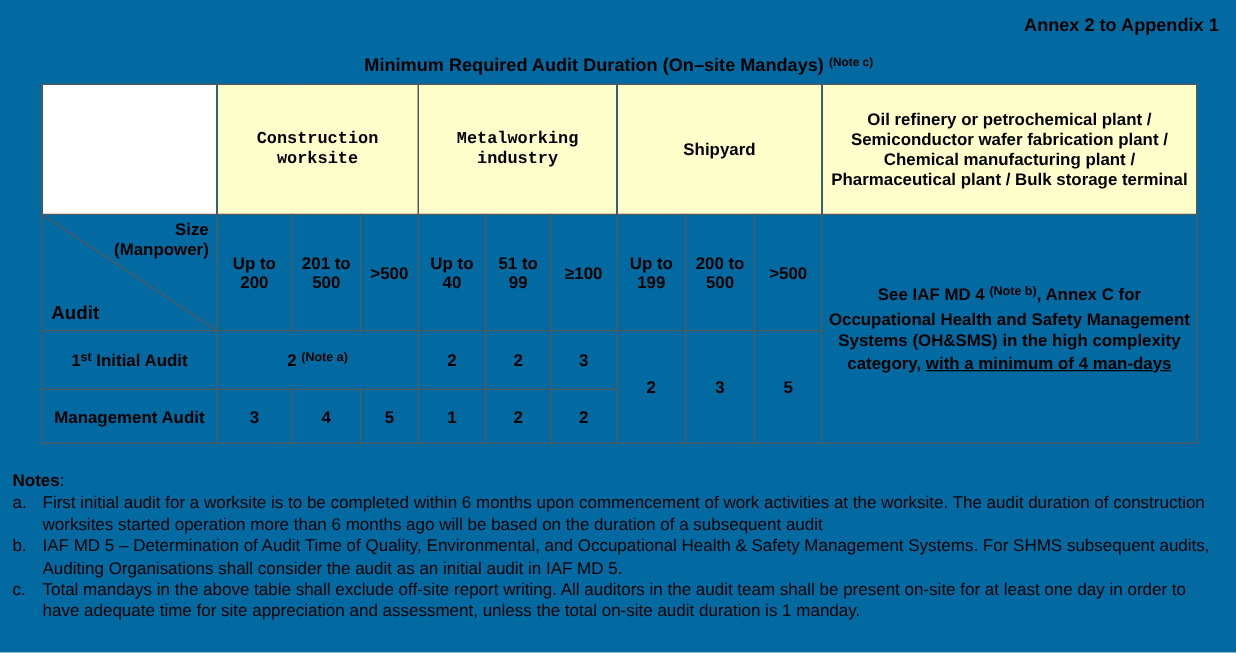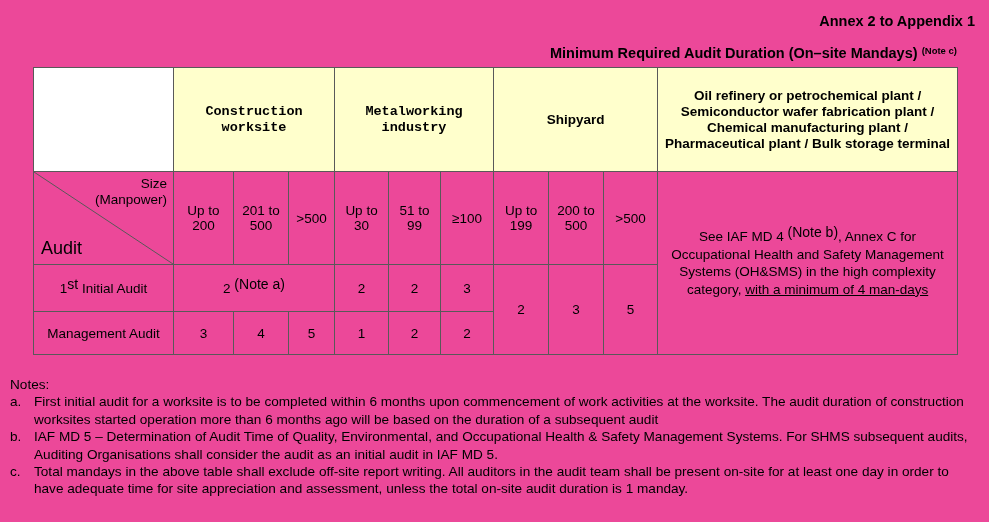--- a/index.html
+++ b/index.html
@@ -1,65 +1,65 @@
 <!DOCTYPE html>
 <html><head>
 <meta charset="utf-8">
 <style>
   html,body { margin:0; padding:0; background:#fff; }
   .page {
-    position:relative; width:989px; height:522px; background:#ec4899;
+    position:relative; width:989px; height:522px; background:#0369a1;
     font-family:"Liberation Sans", sans-serif; color:#000; overflow:hidden;
   }
   .annex {
     padding:13px 14px 0 0; text-align:right;
     font-weight:bold; font-size:14.5px; line-height:17px;
   }
   .doc-title {
-    width:924px; margin:15px 0 4px 33px; text-align:right;
+    width:924px; margin:15px 0 4px 33px; text-align:center;
     font-weight:bold; font-size:14.5px; line-height:17px;
   }
   .sup { font-size:9.5px; position:relative; top:-4px; }
-  .sup-sm { font-size:14px; position:relative; top:-4px; }
+  .sup-sm { font-size:10px; position:relative; top:-4px; }
 
   table.audit {
     border-collapse:collapse; table-layout:fixed;
     margin-left:33px; width:924px;
   }
   table.audit td, table.audit th {
     border:1px solid #595959; font-size:13.5px; padding:2px 4px;
-    text-align:center; vertical-align:middle; font-weight:normal;
+    text-align:center; vertical-align:middle; font-weight:bold;
     overflow:hidden;
   }
   table.audit th { background:#FFFFCC; font-weight:bold; line-height:16px; }
   .th-narrow { max-width:112px; margin:0 auto;font-family:Liberation Mono, monospace; }
   tr.industry-row   { height:104px; }
   tr.size-row       { height:93px; }
   tr.initial-row    { height:47px; }
   tr.subsequent-row { height:43px; }
 
   td.corner-empty { border:none; background:#fff; }
   td.diag { position:relative; padding:0; }
   td.diag svg.diag-line { position:absolute; left:0; top:0; width:100%; height:100%; display:block; }
   .size-label {
     position:absolute; top:4px; right:6px; width:92px;
     text-align:right; line-height:16px; font-size:13.5px;
   }
-  .audit-label { position:absolute; bottom:5px; left:7px; font-size:18px; }
+  .audit-label { position:absolute; bottom:5px; left:7px; font-size:15px; }
 
   td.row-label { text-align:left; padding-left:7px; }
   td.val { font-size:14px; }
   td.oil-cell {
     text-align:justify; padding:6px 10px; font-size:13.5px; line-height:17.5px;
     vertical-align:middle;
   }
   .underlined { text-decoration:underline; }
 
   .notes { margin:21px 12px 0 10px; font-size:13.6px; line-height:17.4px; }
-  .notes-heading b { font-weight:normal; }
+  .notes-heading b { font-weight:bold; }
   .note-item { display:flex; }
   .note-label { flex:0 0 24px; }
   .note-text { flex:1; }
 </style>
 </head>
 <body>
 
 <div class="page">
 
   <div class="annex">Annex 2 to Appendix 1</div>
@@ -100,21 +100,21 @@
       <td class="diag">
         <svg class="diag-line" viewBox="0 0 100 100" preserveAspectRatio="none">
               <line x1="0" y1="0" x2="100" y2="100" stroke="#595959" stroke-width="1" vector-effect="non-scaling-stroke"></line>
             </svg>
         <span class="size-label">Size (Manpower)</span>
         <span class="audit-label">Audit</span>
       </td>
       <td>Up to 200</td>
       <td>201 to 500</td>
       <td>&gt;500</td>
-      <td>Up to 30</td>
+      <td>Up to 40</td>
       <td>51 to 99</td>
       <td>≥100</td>
       <td>Up to 199</td>
       <td>200 to 500</td>
       <td>&gt;500</td>
       <td class="oil-cell" rowspan="3">
         <span>See IAF MD 4 </span><span class="sup-sm">(Note b)</span><span>, Annex C for Occupational Health and Safety Management Systems (OH&amp;SMS) in the high complexity category, </span><span class="underlined">with a minimum of 4 man-days</span>
       </td>
     </tr>
 

